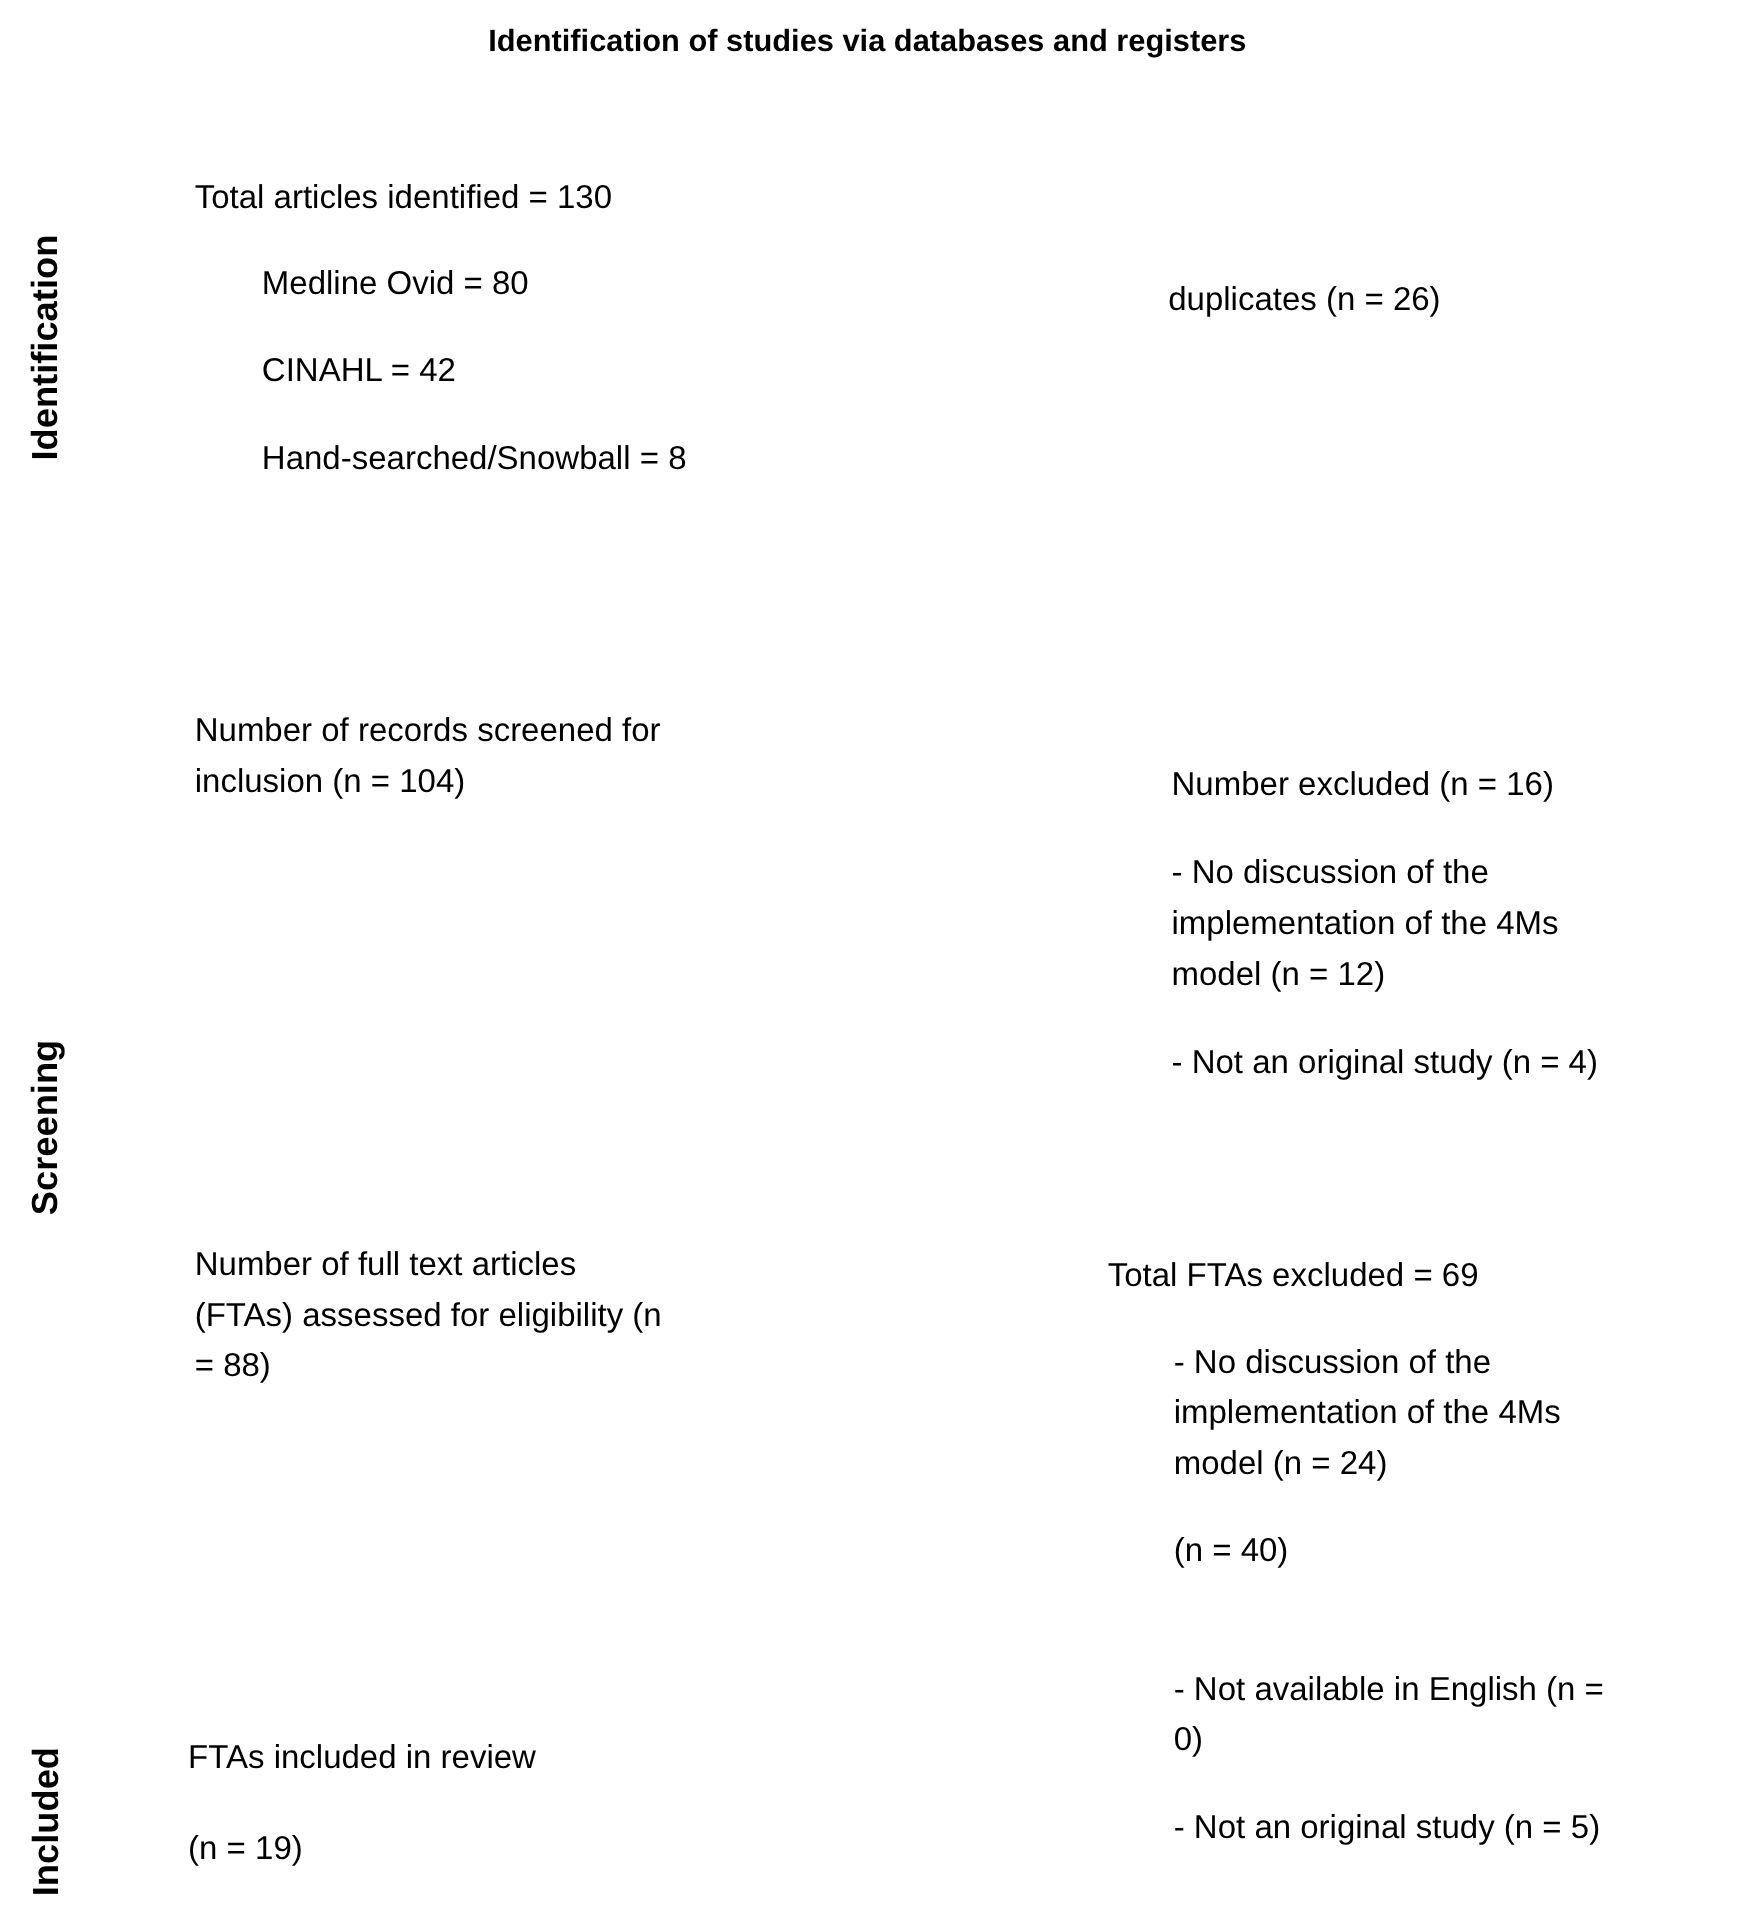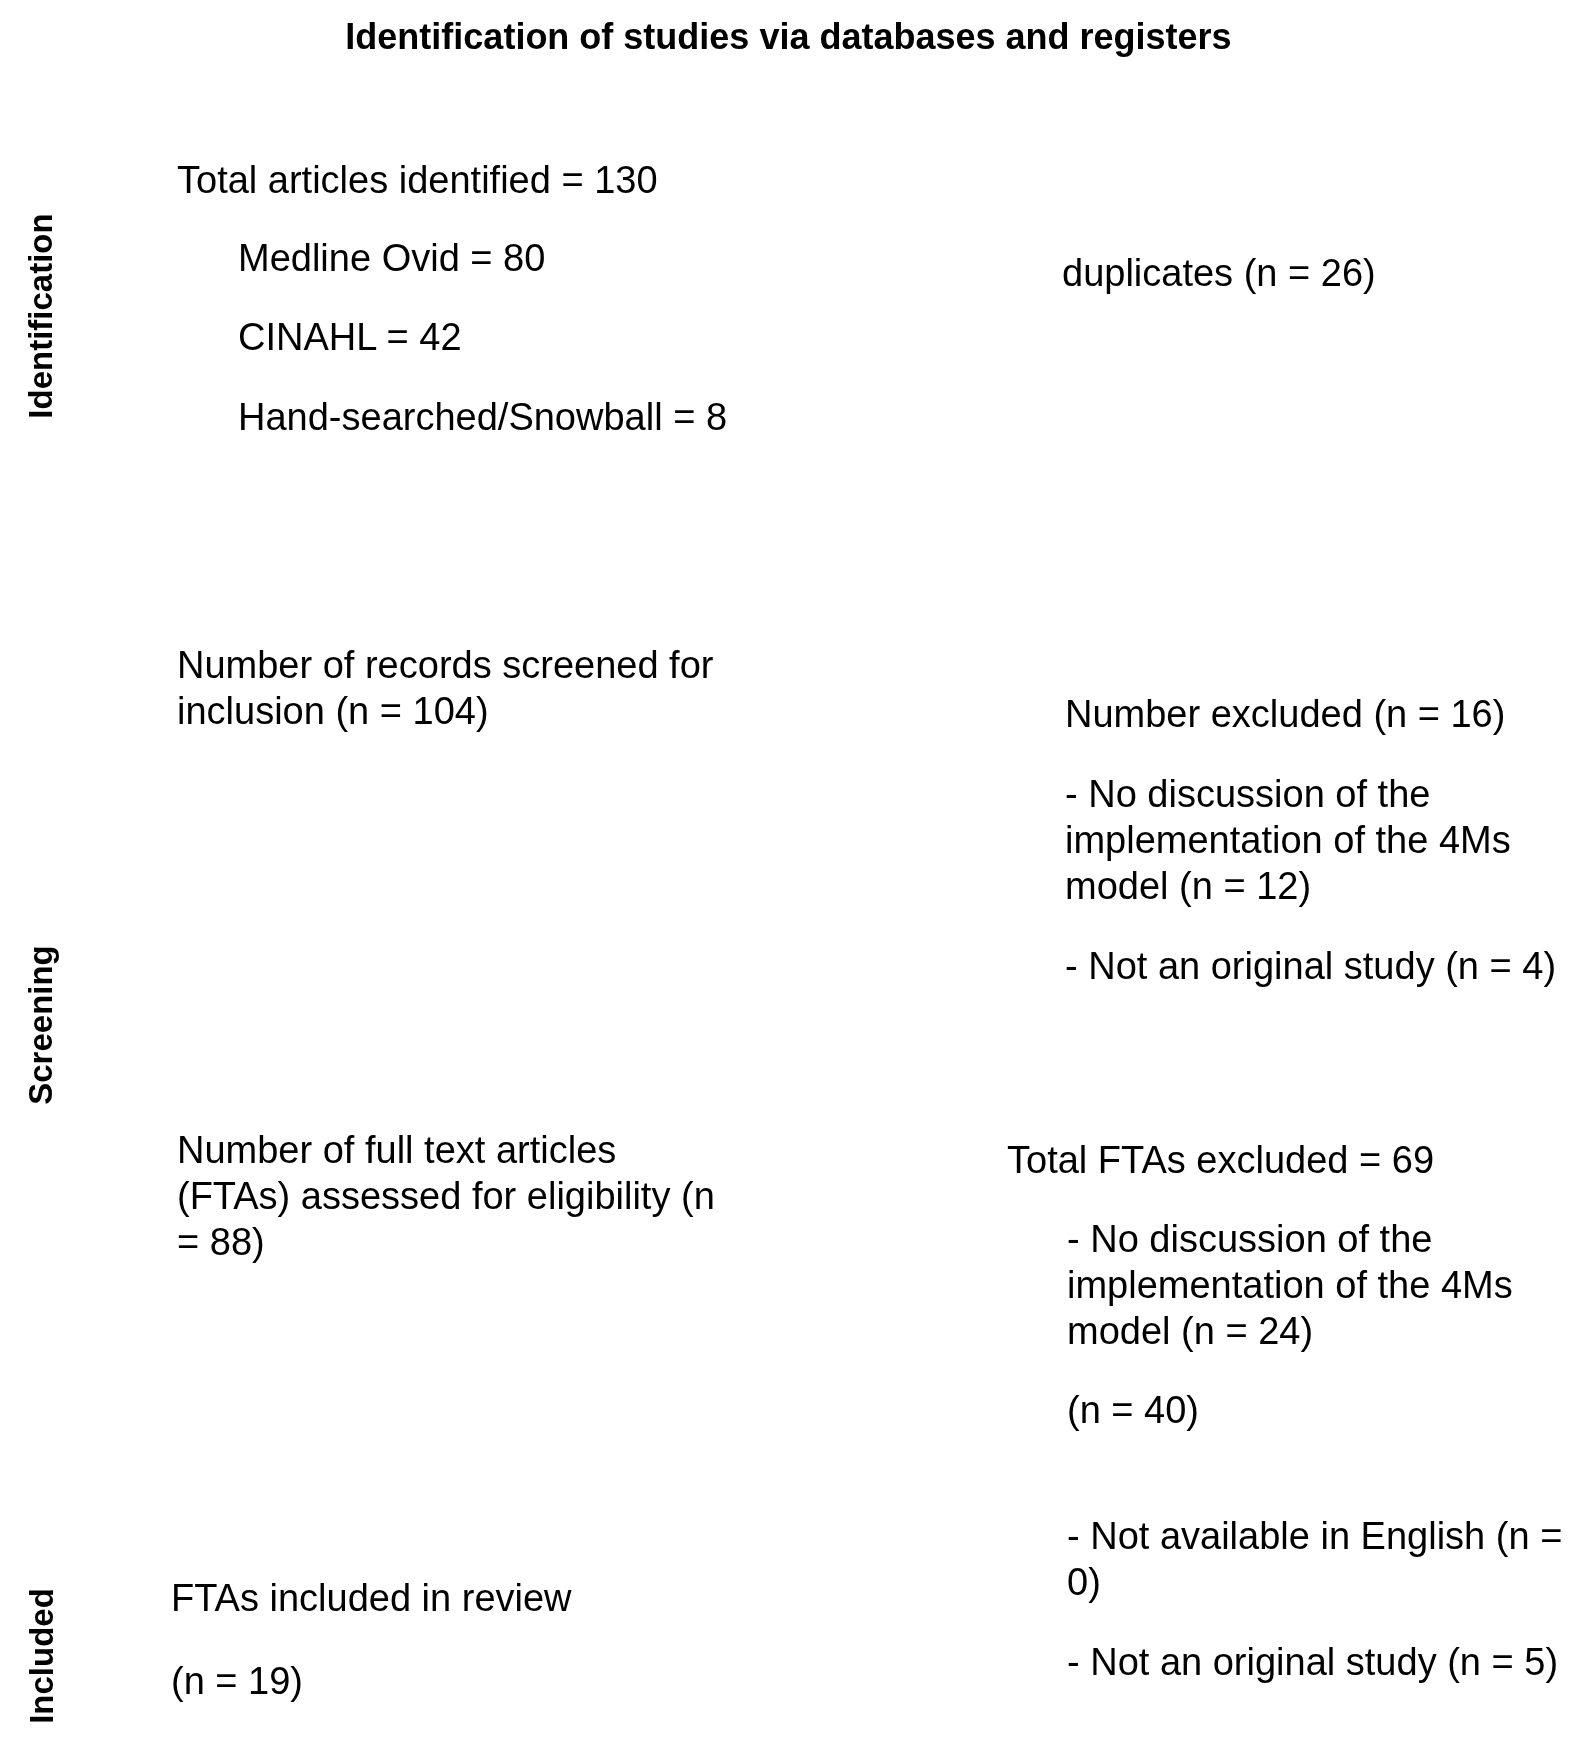--- a/index.html
+++ b/index.html
@@ -1,20 +1,20 @@
 <!DOCTYPE html>
 <html><head>
 <meta charset="utf-8">
 <style>
   html, body { margin: 0; padding: 0; background: #ffffff; }
   body { width: 1584px; height: 1745px; position: relative; overflow: hidden;
          font-family: "Liberation Sans", sans-serif; color: #000000; }
-  .t { position: absolute; font-size: 38px; line-height: 46px; white-space: nowrap; }
+  .t { position: absolute; font-size: 30px; line-height: 46px; white-space: nowrap; }
   .title { position: absolute; left: 0; width: 1427px; top: 16px; text-align: center;
-           font-size: 36px; font-weight: bold; line-height: 42px; padding-left: 150px; box-sizing: border-box; }
+           font-size: 28px; font-weight: bold; line-height: 42px; padding-left: 150px; box-sizing: border-box; }
   .stage { position: absolute; font-weight: bold; font-size: 33px; white-space: nowrap;
            transform-origin: center center; transform: rotate(-90deg); }
   .ml { white-space: normal; }
   .ml div { white-space: nowrap; }
 </style>
 </head>
 <body>
 
 <div class="title">Identification of studies via databases and registers</div>
 

